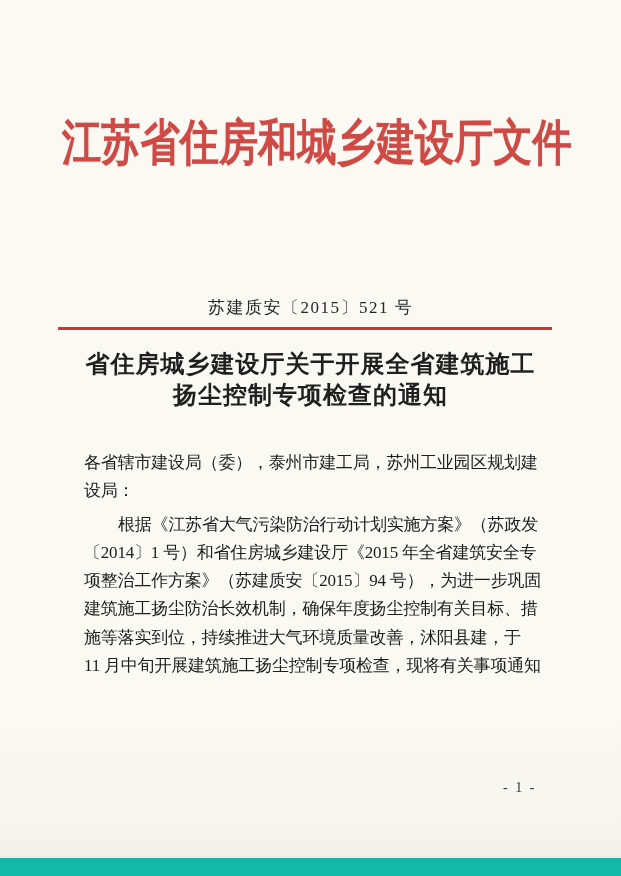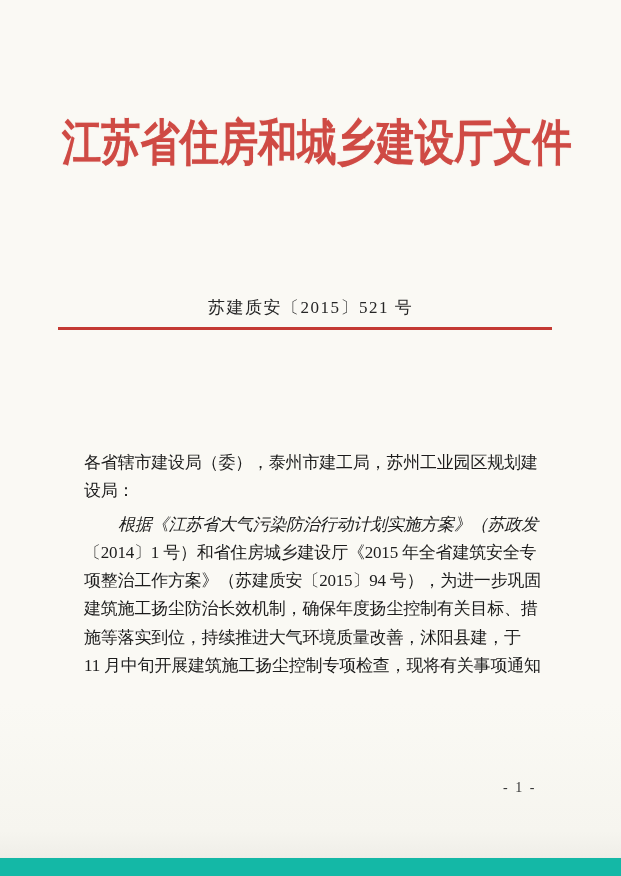--- a/index.html
+++ b/index.html
@@ -81,21 +81,20 @@
     color: #1c1c1c;
   }
   .salutation {
     margin: 0 0 5px 0;
   }
   .line {
     white-space: nowrap;
   }
   .line.indent {
     text-indent: 2em;
-    font-style: italic;
   }
   .page-number {
     position: absolute;
     top: 779px;
     left: 503px;
     font-size: 14px;
     line-height: 17px;
     letter-spacing: 2px;
     color: #333333;
   }
@@ -105,20 +104,24 @@
 
 <div class="page">
   <div class="paper">
 
     <div class="header-title">江苏省住房和城乡建设厅文件</div>
 
     <div class="doc-number">苏建质安〔2015〕521 号</div>
 
     <div class="red-rule"></div>
 
+    <div class="doc-title">
+      <div>省住房城乡建设厅关于开展全省建筑施工</div>
+      <div>扬尘控制专项检查的通知</div>
+    </div>
 
     <div class="body-text">
       <div class="salutation">
         <div class="line">各省辖市建设局（委），泰州市建工局，苏州工业园区规划建</div>
         <div class="line">设局：</div>
       </div>
       <div class="paragraph">
         <div class="line indent">根据《江苏省大气污染防治行动计划实施方案》（苏政发</div>
         <div class="line">〔2014〕1 号）和省住房城乡建设厅《2015 年全省建筑安全专</div>
         <div class="line">项整治工作方案》（苏建质安〔2015〕94 号），为进一步巩固</div>

